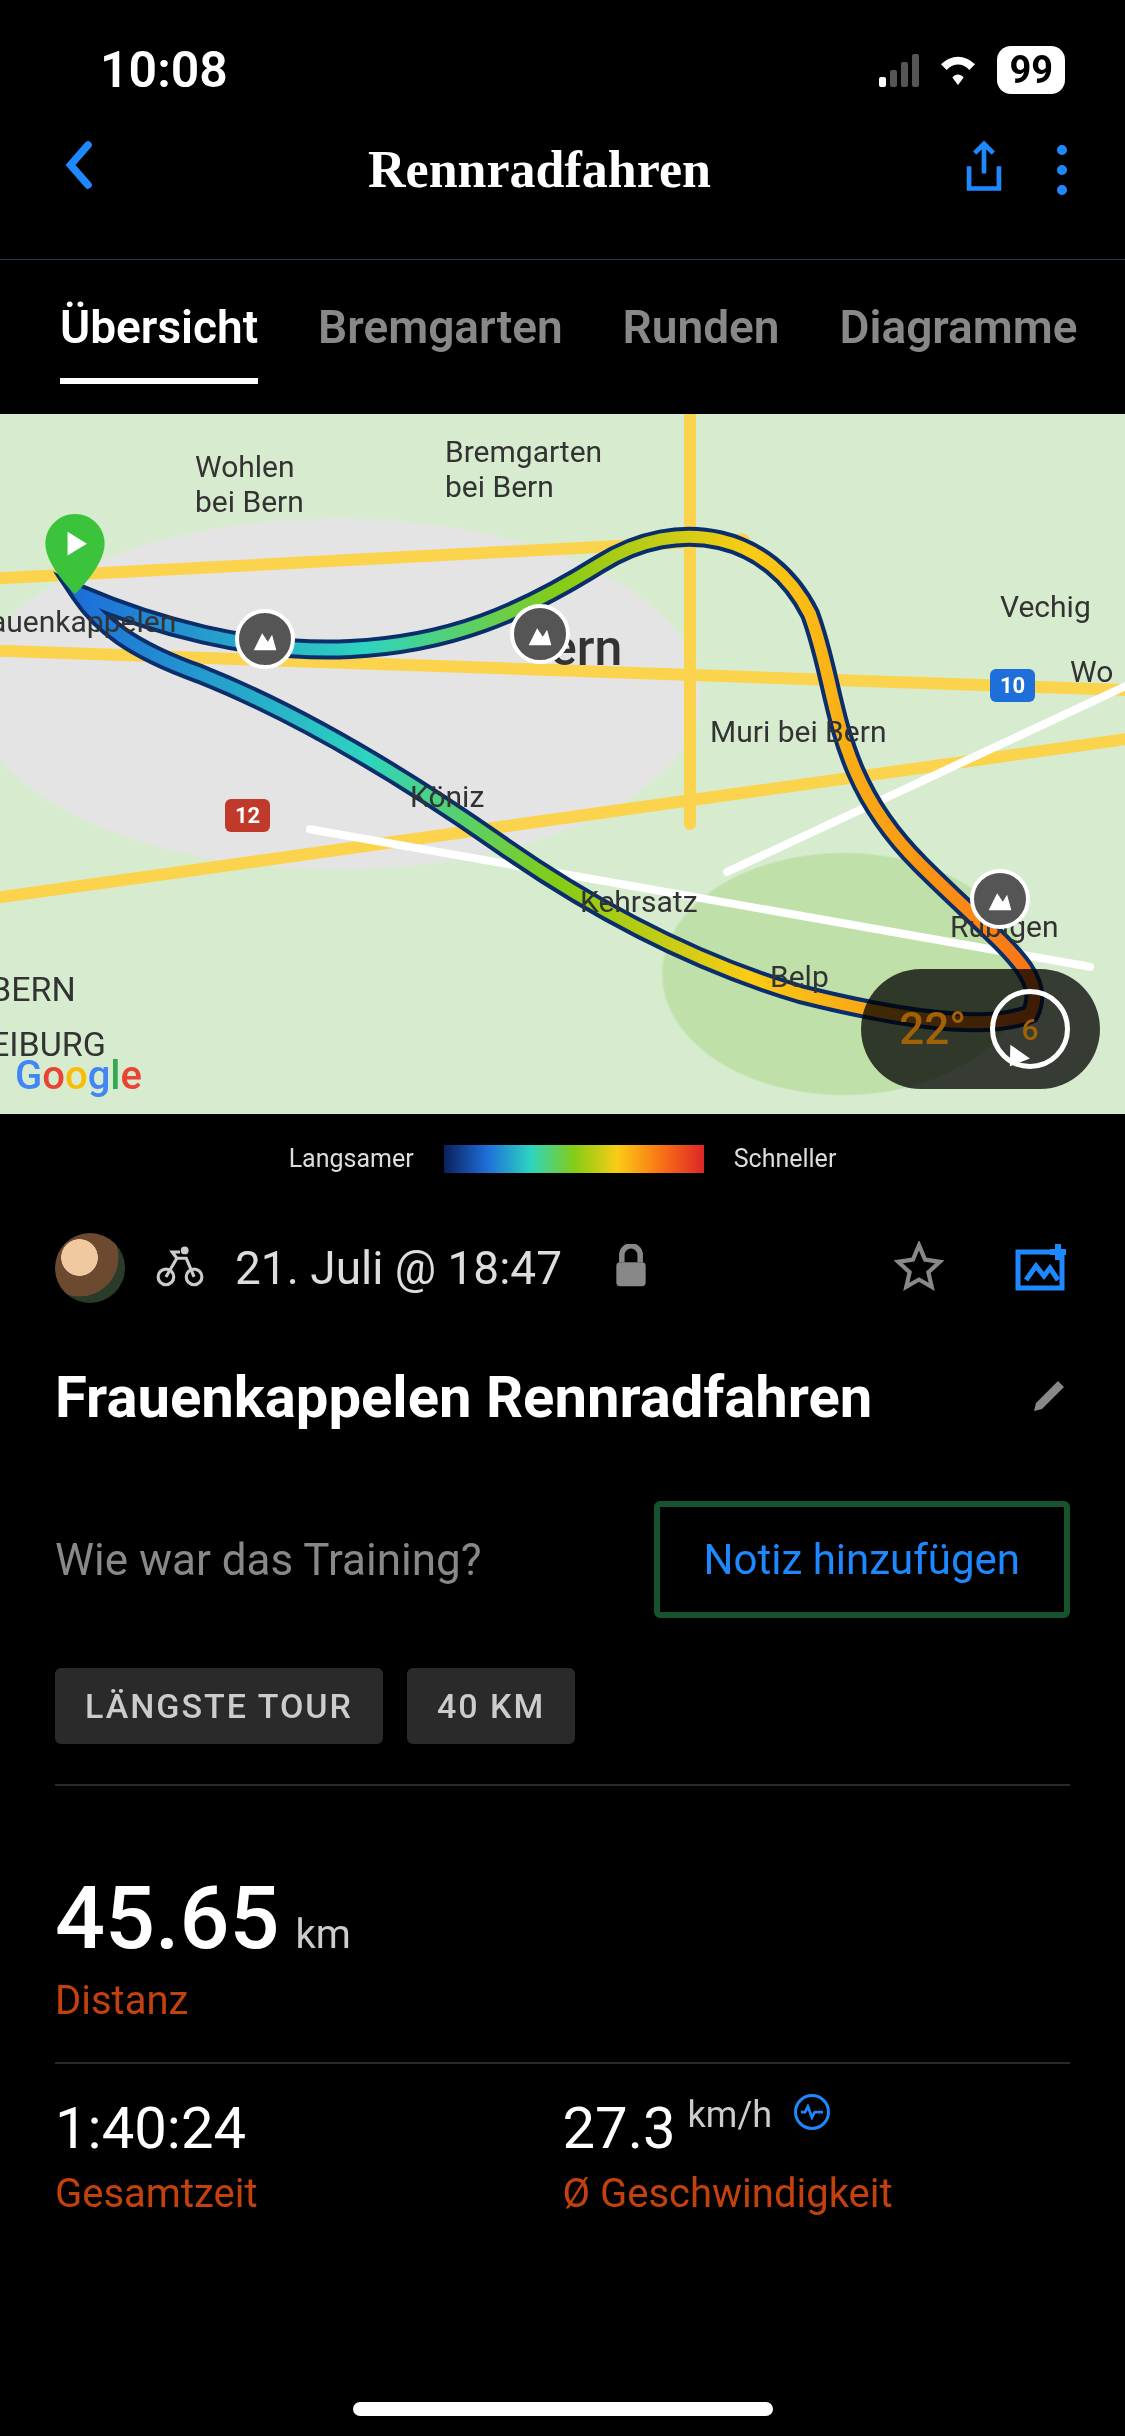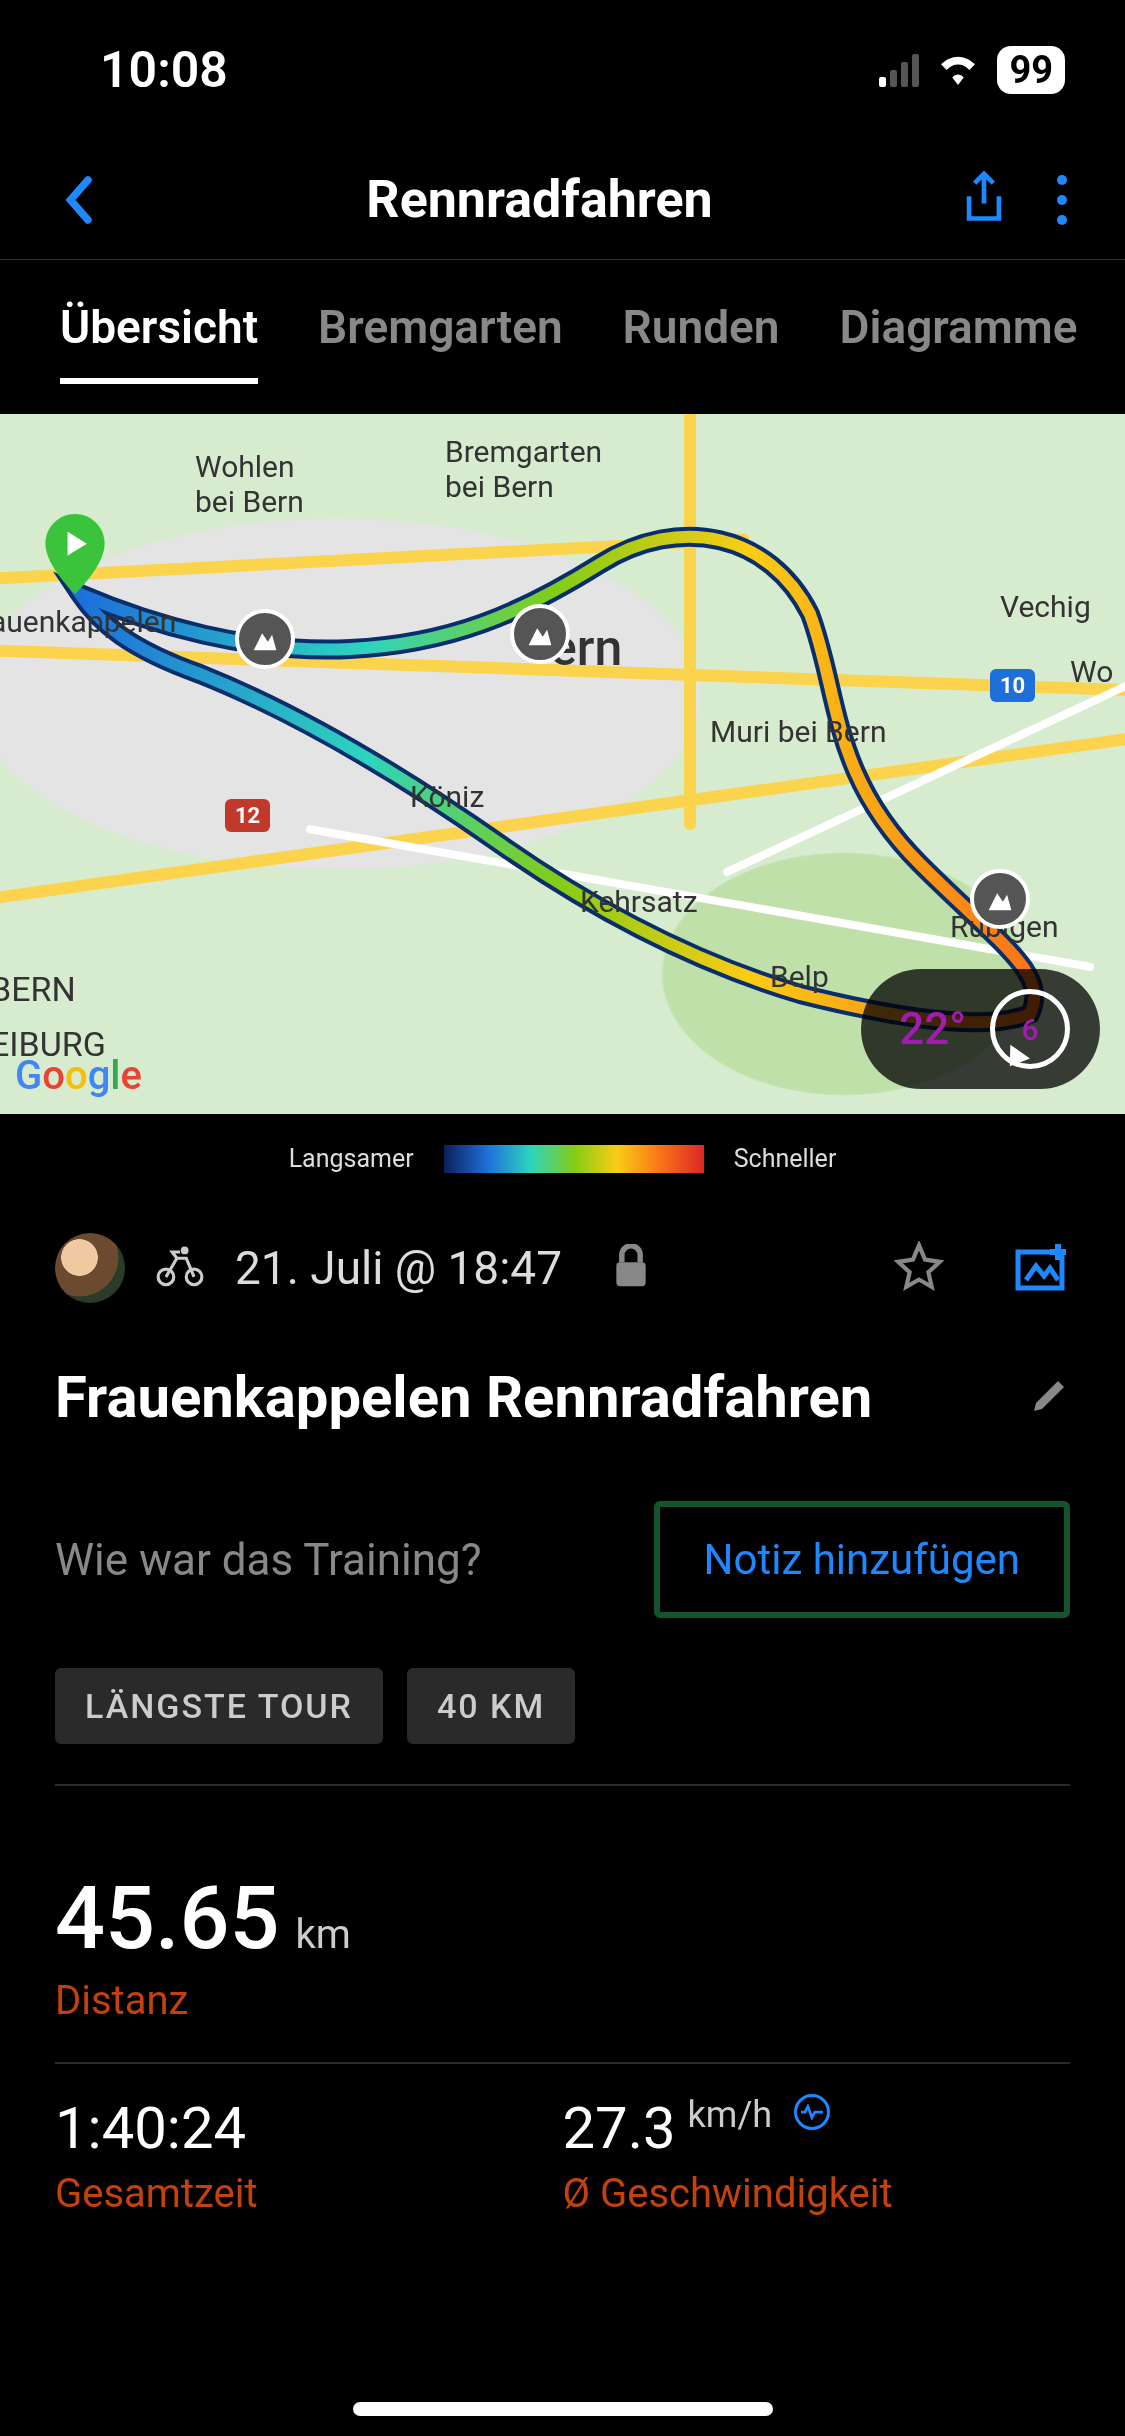--- a/index.html
+++ b/index.html
@@ -31,24 +31,25 @@
   .signal-bars span:nth-child(4){height:33px;}
   .wifi-icon svg { width: 46px; height: 34px; }
   .battery {
     background:#fff; color:#000; border-radius:14px; padding:2px 12px; font-size:38px; font-weight:700;
   }
 
   
   .header {
     height: 120px;
     display: flex;
-    align-items: center;
+    align-items: flex-start;
     padding: 0 38px;
     border-bottom: 1px solid #1a3a5c;
     position: relative;
+    font-family: Liberation Serif, serif;
   }
   .back-btn { width: 80px; display:flex; align-items:center; justify-content:center; }
   .back-btn svg { width: 30px; height: 50px; }
   .header-title { flex:1; text-align:center; font-size: 52px; font-weight: 700; }
   .header-actions { display:flex; gap: 50px; align-items:center; padding-right:20px; }
   .share-btn svg { width: 46px; height: 56px; }
   .more-btn { display:flex; flex-direction:column; gap:10px; }
   .more-btn span { width:10px; height:10px; background:#1e88ff; border-radius:50%; }
 
   
@@ -106,21 +107,21 @@
   .google-logo span:nth-child(1){color:#4285F4;} .google-logo span:nth-child(2){color:#EA4335;}
   .google-logo span:nth-child(3){color:#FBBC05;} .google-logo span:nth-child(4){color:#4285F4;}
   .google-logo span:nth-child(5){color:#34A853;} .google-logo span:nth-child(6){color:#EA4335;}
 
   .start-marker { position:absolute; top:100px; left:45px; }
   .start-marker svg { width:60px; height:80px; }
   .peak-marker { position:absolute; width:60px; height:60px; border-radius:50%; background:#555; border:4px solid #fff; display:flex; align-items:center; justify-content:center; color:#fff; }
   .peak-marker svg{width:34px;height:24px;}
   .pm1{top:195px;left:235px;} .pm2{top:190px;left:510px;} .pm3{top:455px;left:970px;}
 
-  .weather-pill { position:absolute; bottom:25px; right:25px; background:rgba(0,0,0,0.75); color:#a21caf; border-radius:70px; padding:20px 30px 20px 38px; display:flex; align-items:center; gap:24px; font-size:44px; font-weight:500;margin-top:48px;}
+  .weather-pill { position:absolute; bottom:25px; right:25px; background:rgba(0,0,0,0.75); color:#a16207; border-radius:70px; padding:20px 30px 20px 38px; display:flex; align-items:center; gap:24px; font-size:44px; font-weight:500;margin-top:48px;}
   .wind-circle { width:80px; height:80px; border:5px solid #fff; border-radius:50%; display:flex; align-items:center; justify-content:center; font-size:30px; position:relative;}
   .wind-circle::after{content:"";position:absolute;bottom:-4px;left:8px;width:0;height:0;border-left:12px solid transparent;border-right:12px solid transparent;border-top:18px solid #fff;transform:rotate(35deg);}
 
   
   .speed-legend { display:flex; align-items:center; justify-content:center; gap:30px; padding:30px 0; font-size:25px; color:#ddd;}
   .gradient-bar { width:260px; height:28px; background:linear-gradient(90deg,#0b1f5c,#1e6fd9,#2dd4bf,#84cc16,#facc15,#f97316,#dc2626); }
 
   
   .info-row { display:flex; align-items:center; gap:30px; padding: 30px 55px; }
   .avatar { width:70px; height:70px; border-radius:50%; background:radial-gradient(circle at 35% 35%, #f0c9a0 0 28%, #6b4a2f 29% 60%, #2a3b2a 61%); }

